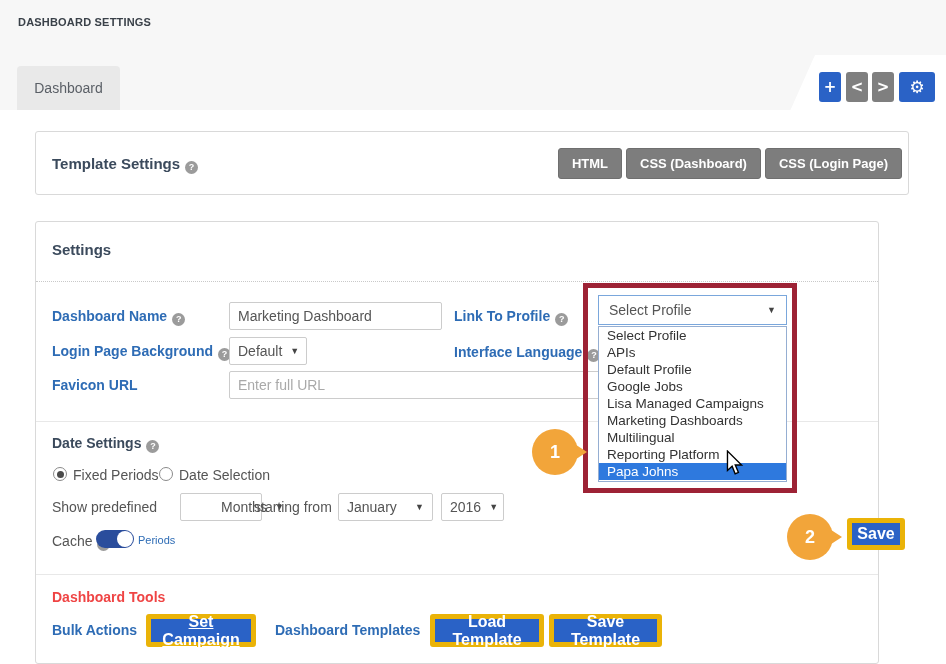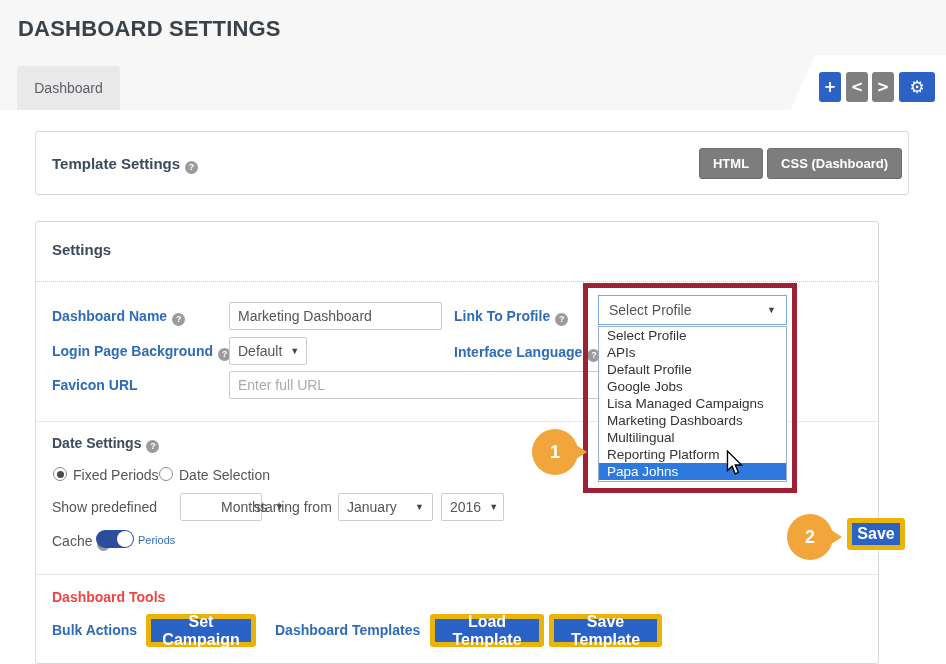--- a/index.html
+++ b/index.html
@@ -6,21 +6,21 @@
   html,body { width:946px; height:664px; }
   body {
     position:relative; overflow:hidden;
     background:#f7f7f7;
     font-family:"Liberation Sans","DejaVu Sans",sans-serif;
     color:#555;
   }
   
   .page-title {
     position:absolute; left:18px; top:16px;
-    font-size:22px; font-weight:bold; color:#3a4149; letter-spacing:.2px;
+    font-size:11px; font-weight:bold; color:#3a4149; letter-spacing:.2px;
   }
   .white-corner {
     position:absolute; left:770px; top:55px; width:176px; height:56px;
     background:#fff;
     clip-path:polygon(45px 0,176px 0,176px 56px,20px 56px);
   }
   .main-white { position:absolute; left:0; top:110px; width:946px; height:554px; background:#fff; }
   .tab {
     position:absolute; left:17px; top:66px; width:103px; height:44px;
     background:#e9e9e9; border-radius:4px 4px 0 0;
@@ -137,20 +137,21 @@
 <button class="tb-btn tb-gray" id="btn-next">&gt;</button>
 <button class="tb-btn tb-blue" id="btn-gear">⚙</button>
 
 <div class="panel" id="template-box">
   <div class="section-title">
     <span>Template Settings</span><span class="help">?</span>
   </div>
   <div class="tpl-buttons">
     <button class="gray-btn">HTML</button>
     <button class="gray-btn">CSS (Dashboard)</button>
+    <button class="gray-btn">CSS (Login Page)</button>
   </div>
 </div>
 
 <div class="panel" id="settings-box">
   <div class="section-title">
     <span>Settings</span>
   </div>
   <div class="dotted-sep"></div>
 
   <div class="f-label" style="left:16px; top:86px;">
@@ -215,21 +216,21 @@
     </div>
   <div class="enabled-label" style="left:102px; top:312px;">Periods</div>
 
   <button class="blue-btn" style="left:811px; top:296px; width:58px; height:32px;">Save</button>
 
   <div class="solid-sep" style="top:352px;"></div>
 
   <div class="f-label" style="left:16px; top:367px; color:#ef4444;">Dashboard Tools</div>
 
   <div class="f-label" style="left:16px; top:400px;">Bulk Actions</div>
-  <button class="blue-btn" style="left:110px; top:392px; width:110px; height:33px;">Set Campaign</button>
+  <button class="blue-btn" style="left:110px; top:392px; width:110px; height:33px;text-decoration:underline;">Set Campaign</button>
   <div class="f-label" style="left:239px; top:400px;">Dashboard Templates</div>
   <button class="blue-btn" style="left:394px; top:392px; width:114px; height:33px;">Load Template</button>
   <button class="blue-btn" style="left:513px; top:392px; width:113px; height:33px;">Save Template</button>
 </div>
 
 <div class="dd-select">
   <span>Select Profile</span>
   <span class="chev">▼</span>
 </div>
 <div class="dd-list">

